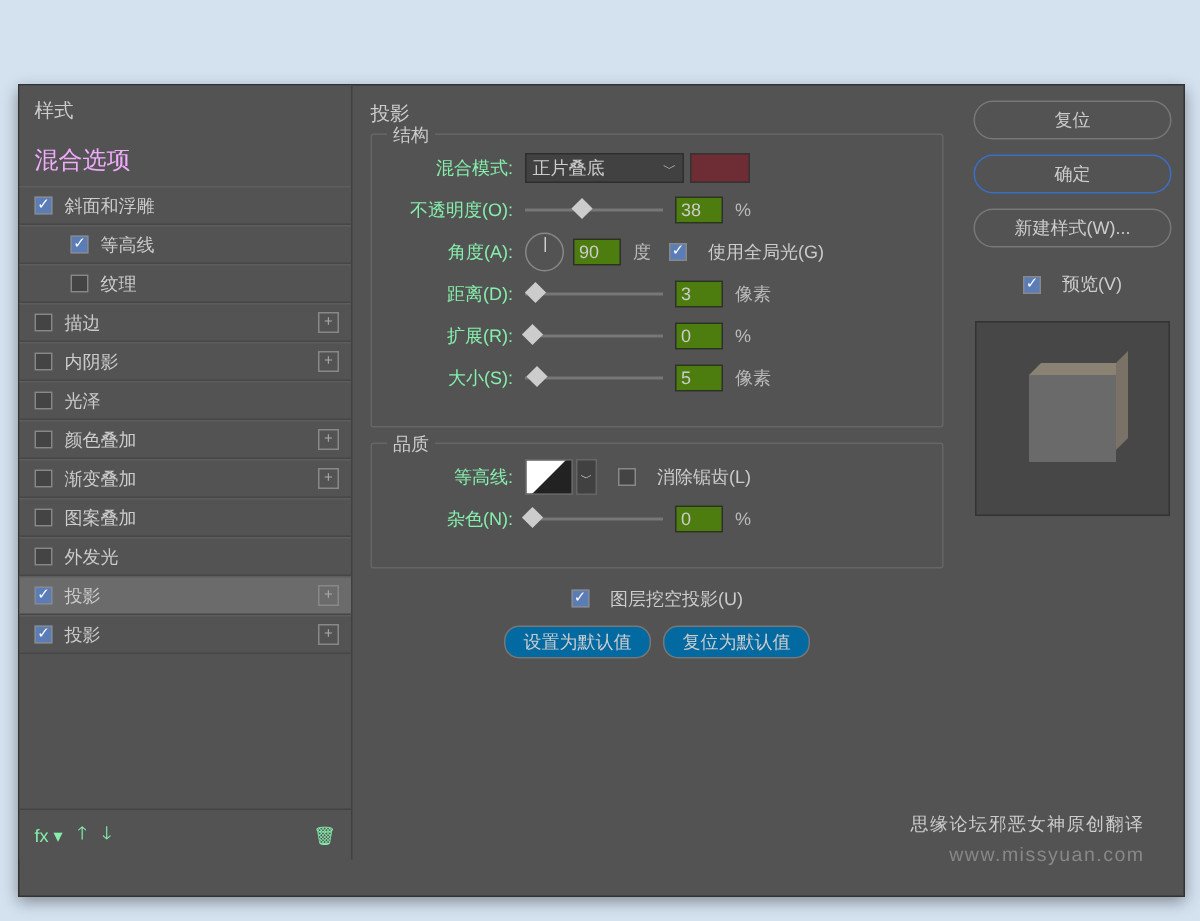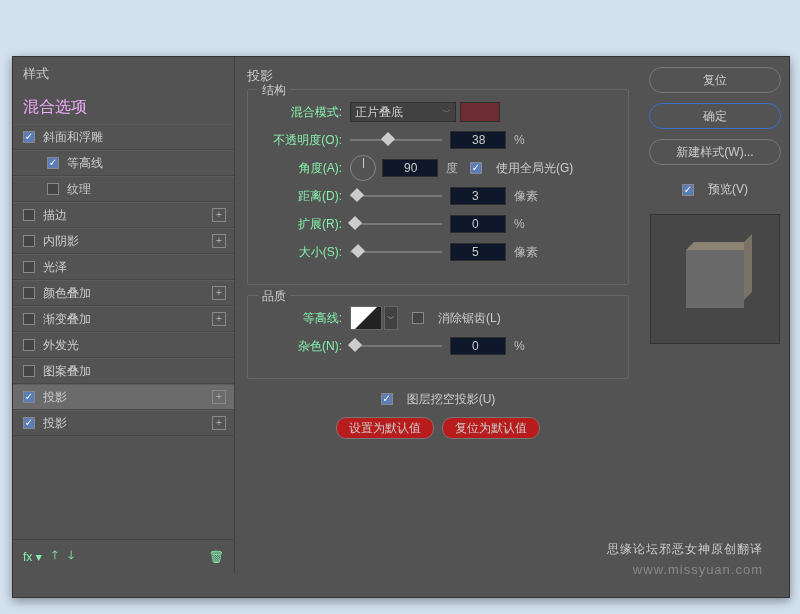--- a/index.html
+++ b/index.html
@@ -29,28 +29,28 @@
 .field-group{border:1px solid #666;border-radius:2px;padding:12px 10px 14px 10px;margin-bottom:10px;position:relative}
 .field-group .legend{position:absolute;top:-8px;left:10px;background:#535353;padding:0 4px;font-size:12px}
 .row{display:flex;align-items:center;margin-bottom:8px;height:20px}
 .row .lbl{width:84px;text-align:right;margin-right:8px;color:#86efac}
 .row .select{width:106px;height:20px;background:#414141;border:1px solid #2e2e2e;display:flex;align-items:center;padding:0 4px}
 .row .select .sel-arrow{margin-left:auto;font-size:9px;color:#aaa}
 .row .swatch{width:40px;height:20px;background:#6e2c34;border:1px solid #333;margin-left:4px}
 .row .slider{flex:0 0 92px;height:14px;position:relative;margin-right:8px}
 .row .slider .track{position:absolute;top:6px;left:0;right:0;height:2px;background:#777}
 .row .slider .thumb{position:absolute;top:1px;width:10px;height:10px;background:#ccc;transform:rotate(45deg)}
-.row .num{width:56px;height:18px;background:#0f172a;border:1px solid #2e2e2e;padding:0 21px;display:flex;align-items:center}
+.row .num{width:32px;height:18px;background:#4d7c0f;border:1px solid #2e2e2e;padding:0 3px;display:flex;align-items:center}
 .row .unit{margin-left:8px;color:#bbb}
 .dial{width:26px;height:26px;border:1px solid #888;border-radius:50%;position:relative;margin-right:6px}
 .dial::after{content:"";position:absolute;width:1px;height:10px;background:#ccc;left:50%;top:2px;transform-origin:bottom;transform:rotate(0deg)}
 .contour{width:32px;height:24px;background:linear-gradient(135deg,#fff 49%,#222 51%);border:1px solid #666;margin-right:2px}
 .contour-dd{width:14px;height:24px;background:#414141;border:1px solid #666;display:flex;align-items:center;justify-content:center;font-size:8px;margin-right:14px}
 .btn-row{display:flex;gap:8px;justify-content:center;margin-top:6px}
-.btn-small{height:22px;padding:0 12px;background:#b91c1c;border:1px solid #777;border-radius:10px;display:flex;align-items:center;cursor:pointer}
+.btn-small{height:22px;padding:0 12px;background:#0369a1;border:1px solid #777;border-radius:10px;display:flex;align-items:center;cursor:pointer}
 .chk-label{display:flex;align-items:center;gap:6px}
 .rightcol{width:148px;padding:10px 14px;display:flex;flex-direction:column;gap:10px;align-items:center}
 .pbtn{width:132px;height:26px;border:1px solid #777;border-radius:13px;display:flex;align-items:center;justify-content:center;cursor:pointer;background:#535353}
 .pbtn.primary{border-color:#3a6fc8}
 .preview-chk{display:flex;align-items:center;gap:6px;margin-top:6px}
 .preview{width:130px;height:130px;background:#474747;border:1px solid #333;display:flex;align-items:center;justify-content:center;margin-top:6px}
 .preview .cube{width:58px;height:58px;background:#6a6a6a;position:relative}
 .preview .cube::before{content:"";position:absolute;left:0;top:-8px;width:58px;height:8px;background:#8a8273;transform:skewX(-45deg);transform-origin:bottom left}
 .preview .cube::after{content:"";position:absolute;right:-8px;top:-8px;width:8px;height:58px;background:#7a7266;transform:skewY(-45deg);transform-origin:top left}
 .watermark{position:absolute;right:26px;bottom:20px;text-align:right;color:#9a9a9a;pointer-events:none;font-size:15px;letter-spacing:1px}
@@ -96,25 +96,25 @@
             <span>颜色叠加</span>
             <span class="plus">+</span>
           </div>
           <div class="side-item">
             <span class="chk"></span>
             <span>渐变叠加</span>
             <span class="plus">+</span>
           </div>
           <div class="side-item">
             <span class="chk"></span>
+            <span>图案叠加</span>
+          </div>
+          <div class="side-item">
+            <span class="chk"></span>
             <span>外发光</span>
-          </div>
-          <div class="side-item">
-            <span class="chk"></span>
-            <span>图案叠加</span>
           </div>
           <div class="side-item active">
             <span class="chk on"></span>
             <span>投影</span>
             <span class="plus">+</span>
           </div>
           <div class="side-item">
             <span class="chk on"></span>
             <span>投影</span>
             <span class="plus">+</span>

